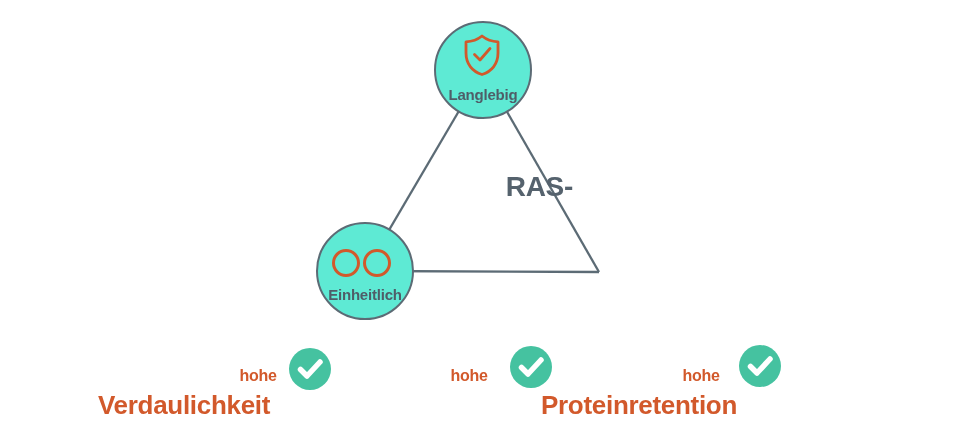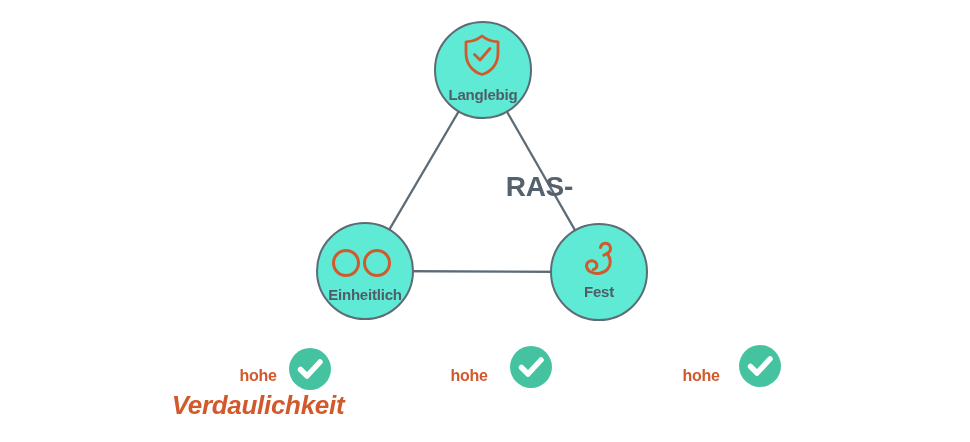--- a/index.html
+++ b/index.html
@@ -84,28 +84,26 @@
     font-size: 16px;
     font-weight: bold;
     color: #D2592B;
     line-height: 28px;
     letter-spacing: -0.3px;
   }
   .b-word {
     position: absolute;
     top: 45px;
     width: 100%;
-    text-align: center;
     font-size: 26px;
     font-weight: bold;
     color: #D2592B;
     line-height: 30px;
     letter-spacing: -0.3px;
     white-space: nowrap;
-    font-style: italic;
   }
   .b-badge {
     position: absolute;
     width: 42px;
     height: 42px;
   }
   .benefit-1 .b-badge { left: 191px; top: 3px; }
   .benefit-2 .b-badge { left: 201px; top: 1px; }
   .benefit-3 .b-badge { left: 198px; top: 0px; }
 </style>
@@ -129,27 +127,20 @@
   </div>
 
   <div class="node node-left">
     <svg class="icon" viewBox="0 0 62 30" xmlns="http://www.w3.org/2000/svg" fill="none">
       <circle cx="15" cy="15" r="12.5" stroke="#D2592B" stroke-width="3"></circle>
       <circle cx="46" cy="15" r="12.5" stroke="#D2592B" stroke-width="3"></circle>
     </svg>
     <div class="node-label">Einheitlich</div>
   </div>
 
-  <div class="node node-right">
-    <svg class="icon" viewBox="0 0 44 44" xmlns="http://www.w3.org/2000/svg" fill="none">
-      <path d="M26.5 10.5 c0.5-3.8 5-5.6 8-3.3 c2.9 2.2 2.7 6.8-0.4 8.7 l-4.3 2.4" stroke="#D2592B" stroke-width="3" stroke-linecap="round" stroke-linejoin="round"></path>
-      <path d="M33.5 17 c3.4 4.4 3.8 10.8 0.2 15 c-3.9 4.5-11.4 5.6-16.9 3 c-4.4-2.1-5.7-7.4-2.4-10.1 c2.8-2.3 7-1.2 8.2 2 c0.9 2.5-0.7 5.2-3.4 5.7" stroke="#D2592B" stroke-width="3" stroke-linecap="round" stroke-linejoin="round"></path>
-    </svg>
-    <div class="node-label">Fest</div>
-  </div>
 
   <div class="center-title">
     <div>RAS-</div>
   </div>
 
   <div class="benefit benefit-1">
     <div class="b-prefix">hohe</div>
     <span class="b-badge">
       <svg viewBox="0 0 42 42" width="42" height="42" xmlns="http://www.w3.org/2000/svg">
         <circle cx="21" cy="21" r="21" fill="#45C2A0"></circle>
@@ -170,15 +161,16 @@
   </div>
 
   <div class="benefit benefit-3">
     <div class="b-prefix">hohe</div>
     <span class="b-badge">
       <svg viewBox="0 0 42 42" width="42" height="42" xmlns="http://www.w3.org/2000/svg">
         <circle cx="21" cy="21" r="21" fill="#45C2A0"></circle>
         <path d="M11.5 21.5 L18 28 L31 14" stroke="#FFFFFF" stroke-width="5.5" fill="none" stroke-linecap="round" stroke-linejoin="round"></path>
       </svg>
     </span>
+    <div class="b-word">Proteinretention</div>
   </div>
 
 </div>
 
 </body></html>

